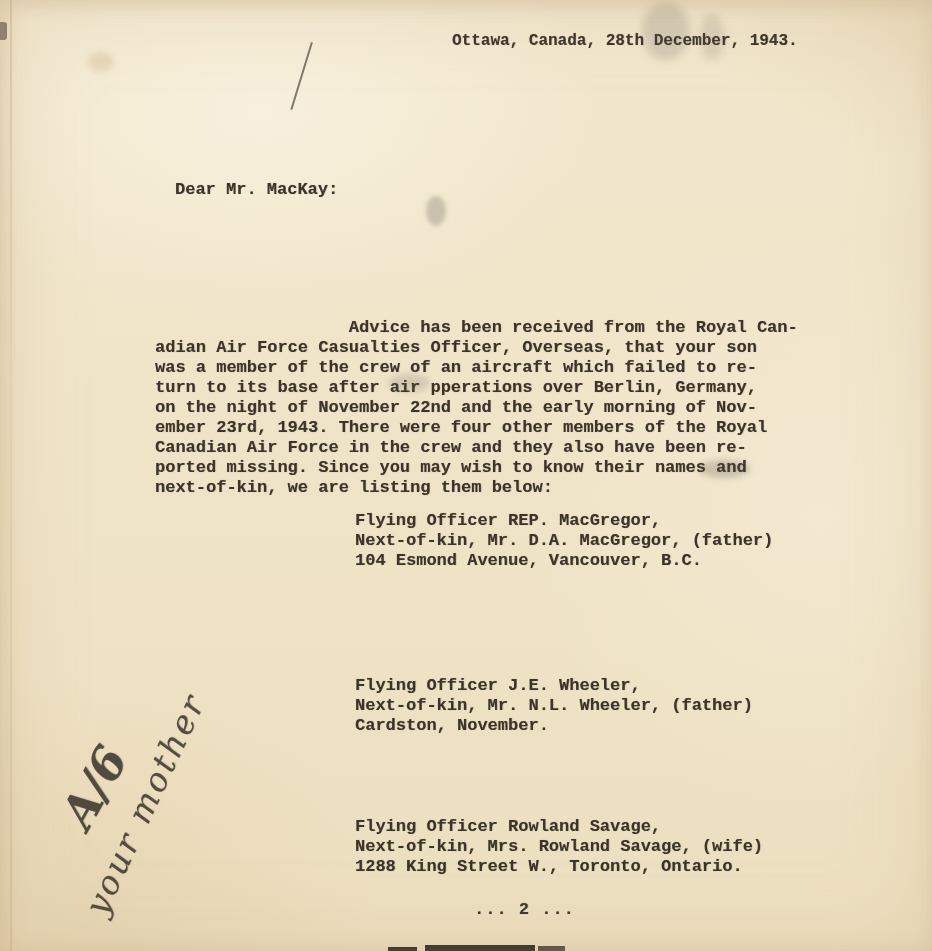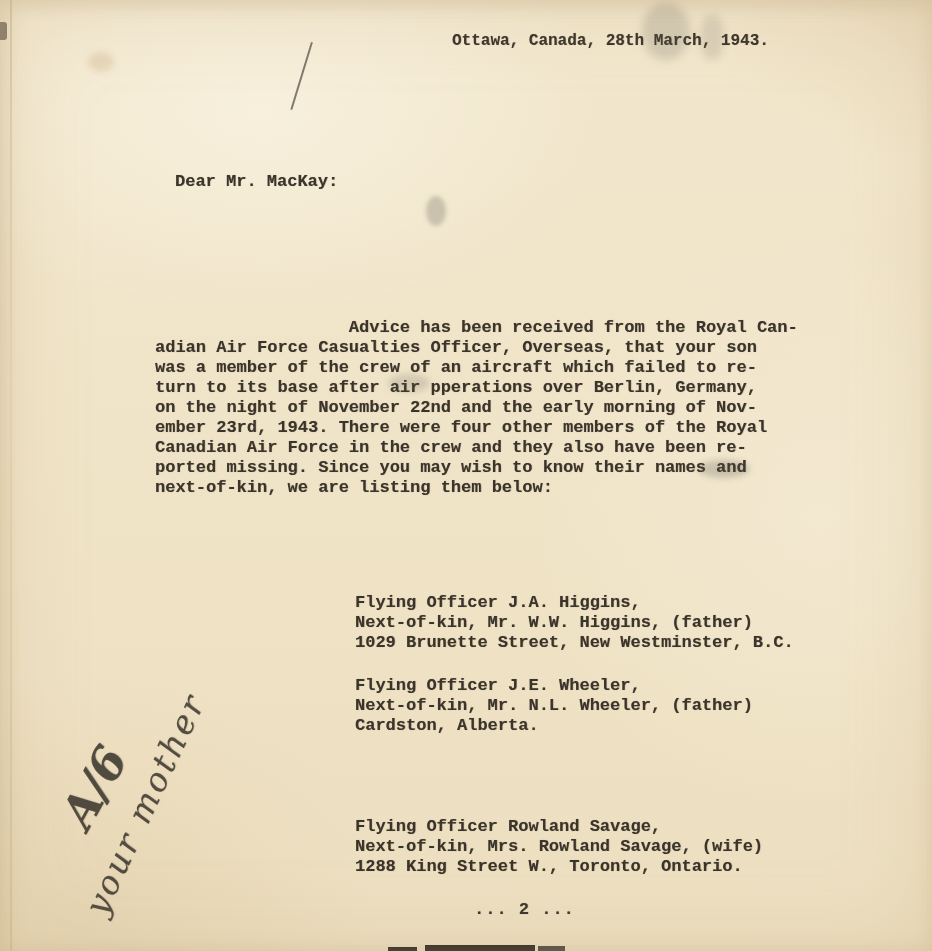--- a/index.html
+++ b/index.html
@@ -31,21 +31,21 @@
     font-family: "Liberation Mono", monospace;
     font-size: 17px;
     line-height: 20px;
     font-weight: 700;
     color: #3b342a;
     text-shadow: 0.4px 0.4px 0.8px rgba(59,52,42,0.45);
   }
 
   .dateline   { left: 452px; top: 31px;  font-size: 16px; }
   .recipient  { left: 175px; top: 99px;  }
-  .salutation { left: 175px; top: 172px; }
+  .salutation { left: 175px; top: 180px; }
   .para1      { left: 155px; top: 215px; }
   .para2      { left: 155px; top: 318px; }
   .crew1      { left: 355px; top: 511px; }
   .crew2      { left: 355px; top: 593px; }
   .crew3      { left: 355px; top: 676px; }
   .crew4      { left: 355px; top: 770px; margin-top: 47px; }
   .marker     { left: 474px; top: 900px; letter-spacing: 1px; }
 
   .hand {
     position: absolute;
@@ -101,44 +101,44 @@
   .scan-bar { position: absolute; background: #2f2b25; pointer-events: none; }
   .bar1 { left: 388px; top: 947px; width: 29px;  height: 4px; }
   .bar2 { left: 425px; top: 945px; width: 110px; height: 6px; }
   .bar3 { left: 538px; top: 946px; width: 27px;  height: 5px; background: #514c44; }
 </style>
 </head>
 <body>
 
 <div class="paper">
 
-  <div class="type dateline">Ottawa, Canada, 28th March, 1943.</div>
+  <div class="type dateline">Ottawa, Canada, 28th December, 1943.</div>
 
 
   <div class="type salutation">Dear Mr. MacKay:</div>
 
 
   <div class="type para2">                   Advice has been received from the Royal Can-
 adian Air Force Casualties Officer, Overseas, that your son
 was a member of the crew of an aircraft which failed to re-
 turn to its base after air pperations over Berlin, Germany,
 on the night of November 22nd and the early morning of Nov-
 ember 23rd, 1943. There were four other members of the Royal
 Canadian Air Force in the crew and they also have been re-
 ported missing. Since you may wish to know their names and
 next-of-kin, we are listing them below:</div>
 
+  <div class="type crew1">Flying Officer REP. MacGregor,
+Next-of-kin, Mr. D.A. MacGregor, (father)
+104 Esmond Avenue, Vancouver, B.C.</div>
 
-  <div class="type crew2">Flying Officer J.A. Higgins,
-Next-of-kin, Mr. W.W. Higgins, (father)
-1029 Brunette Street, New Westminster, B.C.</div>
 
   <div class="type crew3">Flying Officer J.E. Wheeler,
 Next-of-kin, Mr. N.L. Wheeler, (father)
-Cardston, Alberta.</div>
+Cardston, November.</div>
 
   <div class="type crew4">Flying Officer Rowland Savage,
 Next-of-kin, Mrs. Rowland Savage, (wife)
 1288 King Street W., Toronto, Ontario.</div>
 
   <div class="type marker">... 2 ...</div>
 
   <div class="hand hand-mark">A/6</div>
 
   <div class="hand hand-note">your mother</div>

